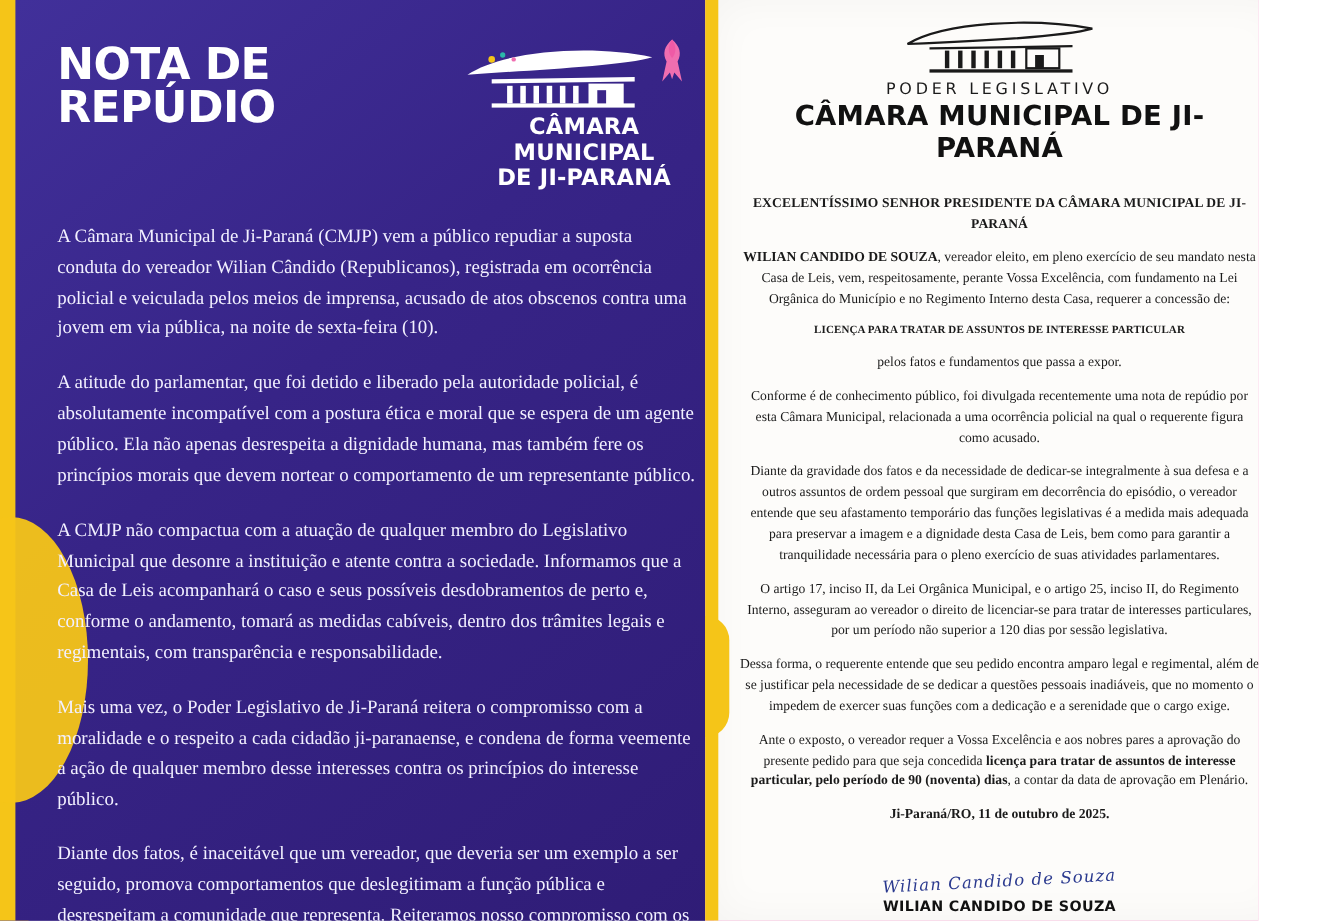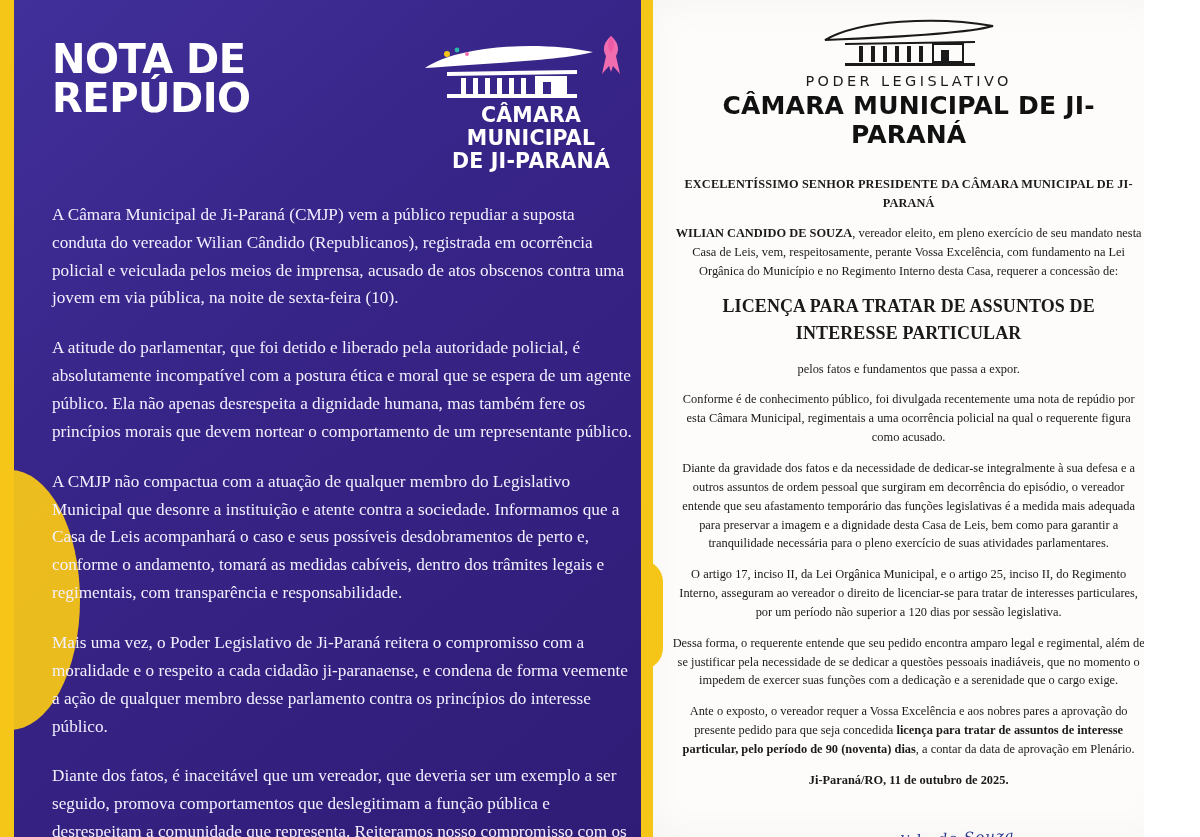--- a/index.html
+++ b/index.html
@@ -202,21 +202,21 @@
     font-size: 12.3px;
     letter-spacing: 0.15px;
     margin: 0 0 14px 0;
     text-align: left;
   }
   .r-body p { margin: 0 0 12px 0; text-align: center; }
   .r-name { font-weight: bold; }
   .r-subject {
     text-align: center;
     font-weight: bold;
-    font-size: 18px;
+    font-size: 10px;
     margin: 16px 0 14px 0;
     letter-spacing: 0.1px;
   }
   .r-date { margin-top: 16px; font-weight: bold; }
   .signature-block {
     margin-top: 40px;
     text-align: center;
   }
   .signature-script {
     font-family: "DejaVu Serif", serif;
@@ -290,21 +290,21 @@
             <div>CÂMARA MUNICIPAL</div>
             <div>DE JI-PARANÁ</div>
           </div>
         </div>
       </div>
 
       <div class="body-text">
         <p>A Câmara Municipal de Ji-Paraná (CMJP) vem a público repudiar a suposta conduta do vereador Wilian Cândido (Republicanos), registrada em ocorrência policial e veiculada pelos meios de imprensa, acusado de atos obscenos contra uma jovem em via pública, na noite de sexta-feira (10).</p>
         <p>A atitude do parlamentar, que foi detido e liberado pela autoridade policial, é absolutamente incompatível com a postura ética e moral que se espera de um agente público. Ela não apenas desrespeita a dignidade humana, mas também fere os princípios morais que devem nortear o comportamento de um representante público.</p>
         <p>A CMJP não compactua com a atuação de qualquer membro do Legislativo Municipal que desonre a instituição e atente contra a sociedade. Informamos que a Casa de Leis acompanhará o caso e seus possíveis desdobramentos de perto e, conforme o andamento, tomará as medidas cabíveis, dentro dos trâmites legais e regimentais, com transparência e responsabilidade.</p>
-        <p>Mais uma vez, o Poder Legislativo de Ji-Paraná reitera o compromisso com a moralidade e o respeito a cada cidadão ji-paranaense, e condena de forma veemente a ação de qualquer membro desse parlamento contra os princípios do interesse público.</p>
+        <p>Mais uma vez, o Poder Legislativo de Ji-Paraná reitera o compromisso com a moralidade e o respeito a cada cidadão ji-paranaense, e condena de forma veemente a ação de qualquer membro desse interesses contra os princípios do interesse público.</p>
         <p>Diante dos fatos, é inaceitável que um vereador, que deveria ser um exemplo a ser seguido, promova comportamentos que deslegitimam a função pública e desrespeitam a comunidade que representa. Reiteramos nosso compromisso com os princípios de uma política baseada no respeito e na conduta pública.</p>
       </div>
 
     </div>
   </div>
 
   <div class="right-panel">
     <div class="right-paper"></div>
     <div class="right-yellow-edge"></div>
     <div class="right-yellow-corner"></div>
@@ -333,21 +333,21 @@
 
       <div class="r-body">
 
         <p class="r-addressee">EXCELENTÍSSIMO SENHOR PRESIDENTE DA CÂMARA MUNICIPAL DE JI-PARANÁ</p>
 
         <p><span class="r-name">WILIAN CANDIDO DE SOUZA</span><span>, vereador eleito, em pleno exercício de seu mandato nesta Casa de Leis, vem, respeitosamente, perante Vossa Excelência, com fundamento na Lei Orgânica do Município e no Regimento Interno desta Casa, requerer a concessão de:</span></p>
 
         <p class="r-subject">LICENÇA PARA TRATAR DE ASSUNTOS DE INTERESSE PARTICULAR</p>
 
         <p>pelos fatos e fundamentos que passa a expor.</p>
-        <p>Conforme é de conhecimento público, foi divulgada recentemente uma nota de repúdio por esta Câmara Municipal, regimentais a uma ocorrência policial na qual o requerente figura como acusado.</p>
+        <p>Conforme é de conhecimento público, foi divulgada recentemente uma nota de repúdio por esta Câmara Municipal, relacionada a uma ocorrência policial na qual o requerente figura como acusado.</p>
         <p>Diante da gravidade dos fatos e da necessidade de dedicar-se integralmente à sua defesa e a outros assuntos de ordem pessoal que surgiram em decorrência do episódio, o vereador entende que seu afastamento temporário das funções legislativas é a medida mais adequada para preservar a imagem e a dignidade desta Casa de Leis, bem como para garantir a tranquilidade necessária para o pleno exercício de suas atividades parlamentares.</p>
         <p>O artigo 17, inciso II, da Lei Orgânica Municipal, e o artigo 25, inciso II, do Regimento Interno, asseguram ao vereador o direito de licenciar-se para tratar de interesses particulares, por um período não superior a 120 dias por sessão legislativa.</p>
         <p>Dessa forma, o requerente entende que seu pedido encontra amparo legal e regimental, além de se justificar pela necessidade de se dedicar a questões pessoais inadiáveis, que no momento o impedem de exercer suas funções com a dedicação e a serenidade que o cargo exige.</p>
 
         <p><span>Ante o exposto, o vereador requer a Vossa Excelência e aos nobres pares a aprovação do presente pedido para que seja concedida </span><span class="bold">licença para tratar de assuntos de interesse particular, pelo período de 90 (noventa) dias</span><span>, a contar da data de aprovação em Plenário.</span></p>
 
         <p class="r-date">Ji-Paraná/RO, 11 de outubro de 2025.</p>
 
         <div class="signature-block">
           <div class="signature-script">Wilian Candido de Souza</div>

